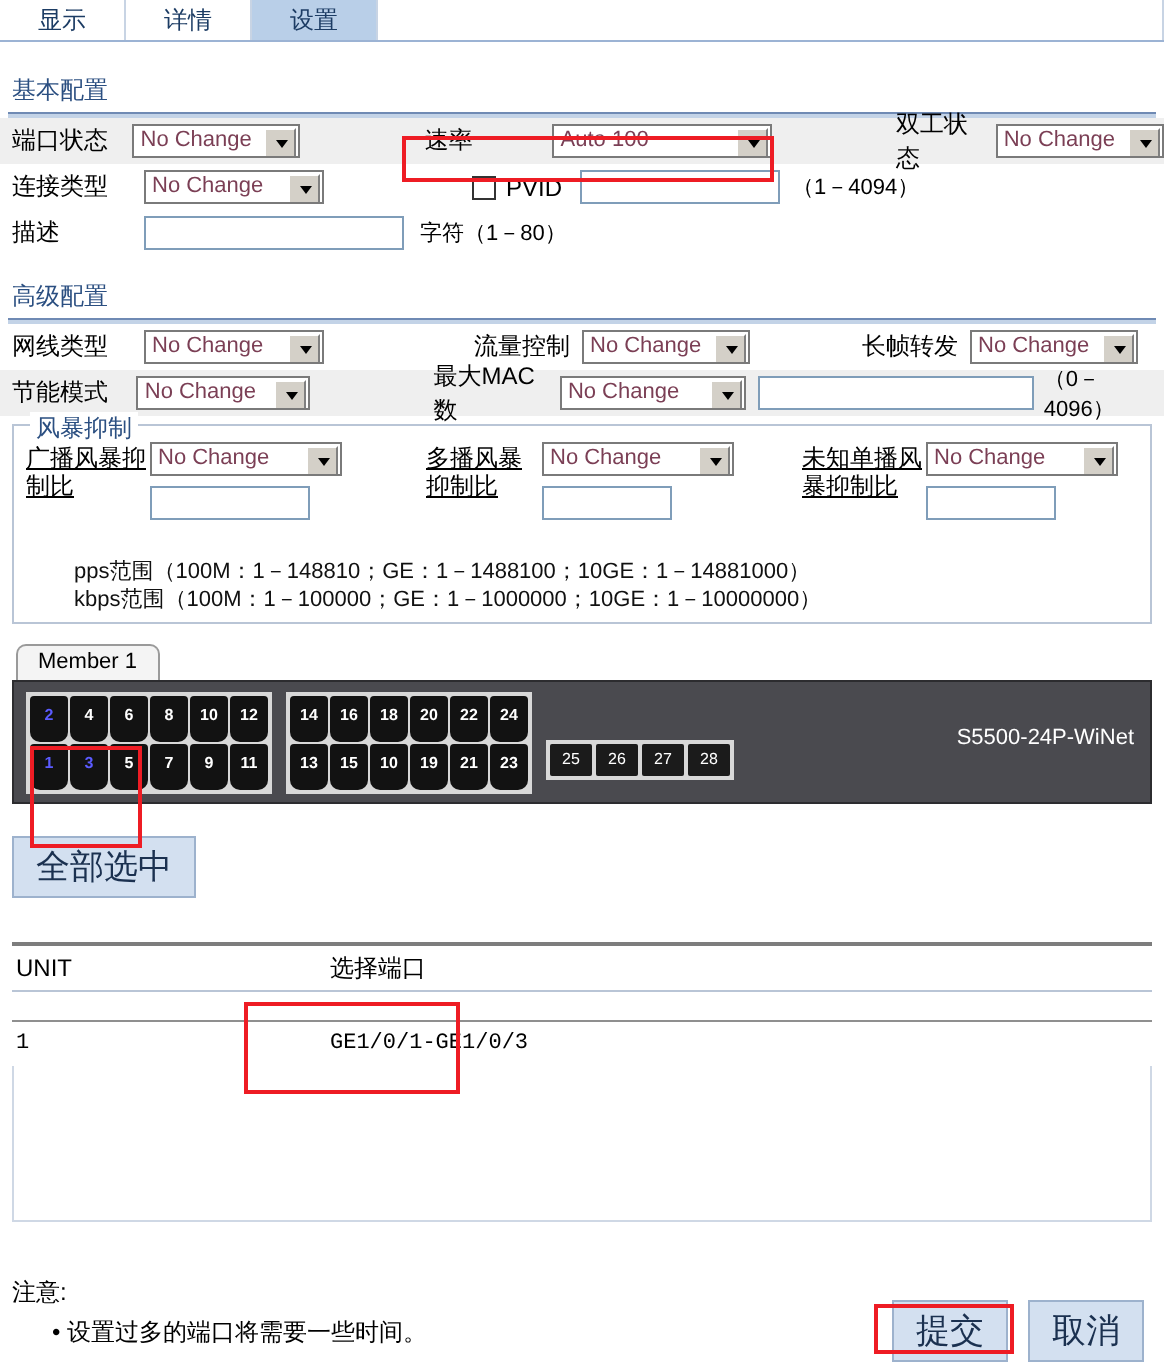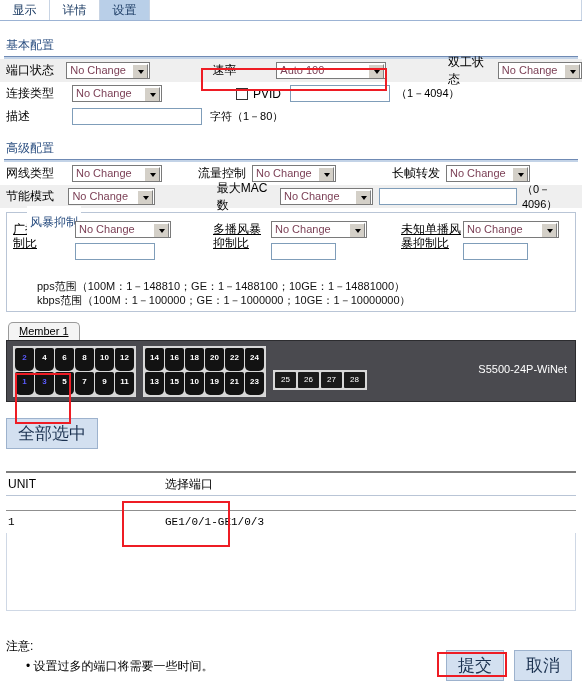--- a/index.html
+++ b/index.html
@@ -15,21 +15,21 @@
   .page { position: relative; width: 582px; height: 681px; }
 
   
   .tabbar {
     display: flex;
     height: 21px;
     border-bottom: 1px solid #9cb3d4;
     background: #ffffff;
   }
   .tab {
-    width: 50px;
+    width: 63px;
     height: 20px;
     line-height: 20px;
     text-align: center;
     font-size: 12px;
     color: #1c3c64;
     border-right: 1px solid #c8d4e4;
     background: #ffffff;
     cursor: pointer;
   }
   .tab.active {
@@ -138,24 +138,23 @@
   .storm {
     margin: 4px 6px 0 6px;
     border: 1px solid #b9c5d6;
     padding: 4px 4px 4px 6px;
     position: relative;
   }
   .storm-legend {
     position: absolute;
     top: -7px; left: 8px;
     background: #ffffff;
-    padding: 8px 3px;
+    padding: 0 3px;
     color: #2b4f81;
     font-size: 12px;
-    margin-left: 12px;
   }
   .storm-grid { display: flex; padding-top: 4px; }
   .storm-col { display: flex; align-items: flex-start; }
   .storm-lbl {
     font-size: 12px;
     line-height: 14px;
     width: 62px;
     padding-top: 1px;
     text-decoration: underline;
   }
@@ -170,21 +169,20 @@
   
   .member-tabs { margin: 10px 0 0 8px; display: flex; }
   .member-tab {
     border: 1px solid #9a9a9a;
     border-bottom: none;
     background: #f4f4f4;
     font-size: 11px;
     padding: 2px 10px 3px 10px;
     border-radius: 5px 5px 0 0;
     cursor: pointer;
-    text-decoration: underline;
   }
   .switch {
     margin: 0 6px 0 6px;
     height: 62px;
     background: #4a4a4f;
     border: 1px solid #2c2c2f;
     position: relative;
     display: flex;
     align-items: center;
     padding-left: 6px;
@@ -317,21 +315,21 @@
     <span class="hint" style="margin-left:8px">字符（1－80）</span>
   </div>
 
   <div style="height:12px"></div>
   <div class="section-title">高级配置</div>
   <div class="section-rule"></div>
 
   <div class="frow">
     <span class="lbl" style="width:66px">网线类型</span>
     <span class="sel w90"><span>No Change</span><i class="arw"></i></span>
-    <span class="lbl" style="margin-left:36px">流量控制</span>
+    <span class="lbl" style="margin-left:75px">流量控制</span>
     <span class="sel w84" style="margin-left:6px"><span>No Change</span><i class="arw"></i></span>
     <span class="lbl" style="margin-left:56px">长帧转发</span>
     <span class="sel w84" style="margin-left:6px"><span>No Change</span><i class="arw"></i></span>
   </div>
 
   <div class="frow alt">
     <span class="lbl" style="width:66px">节能模式</span>
     <span class="sel w90"><span>No Change</span><i class="arw"></i></span>
     <span class="lbl" style="margin-left:62px">最大MAC数</span>
     <span class="sel w97" style="margin-left:4px"><span>No Change</span><i class="arw"></i></span>

